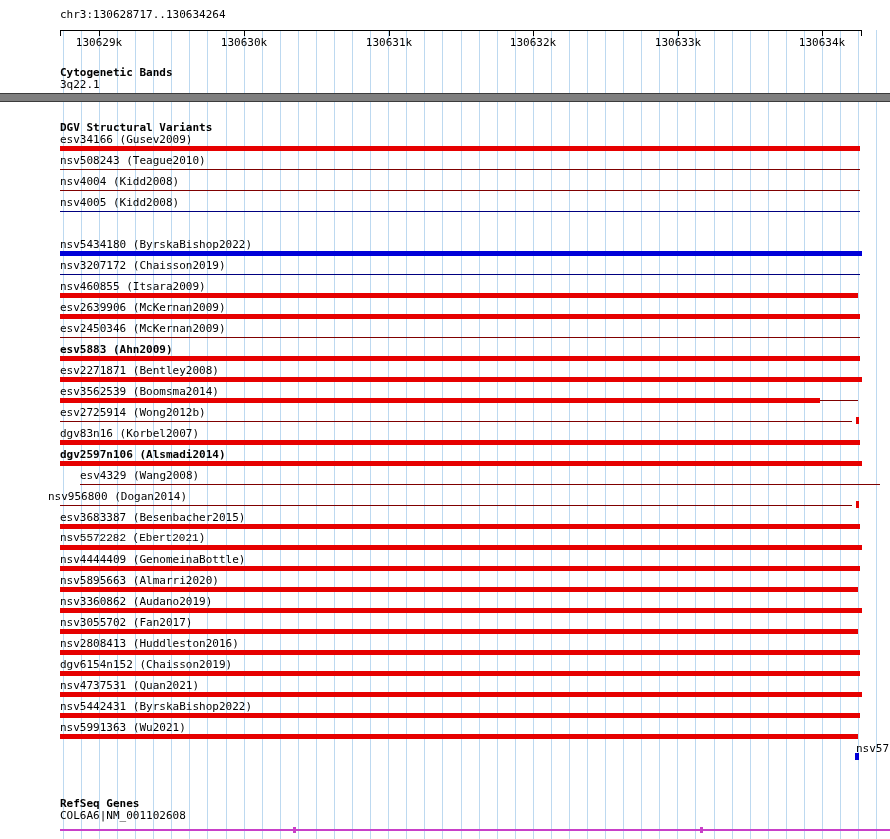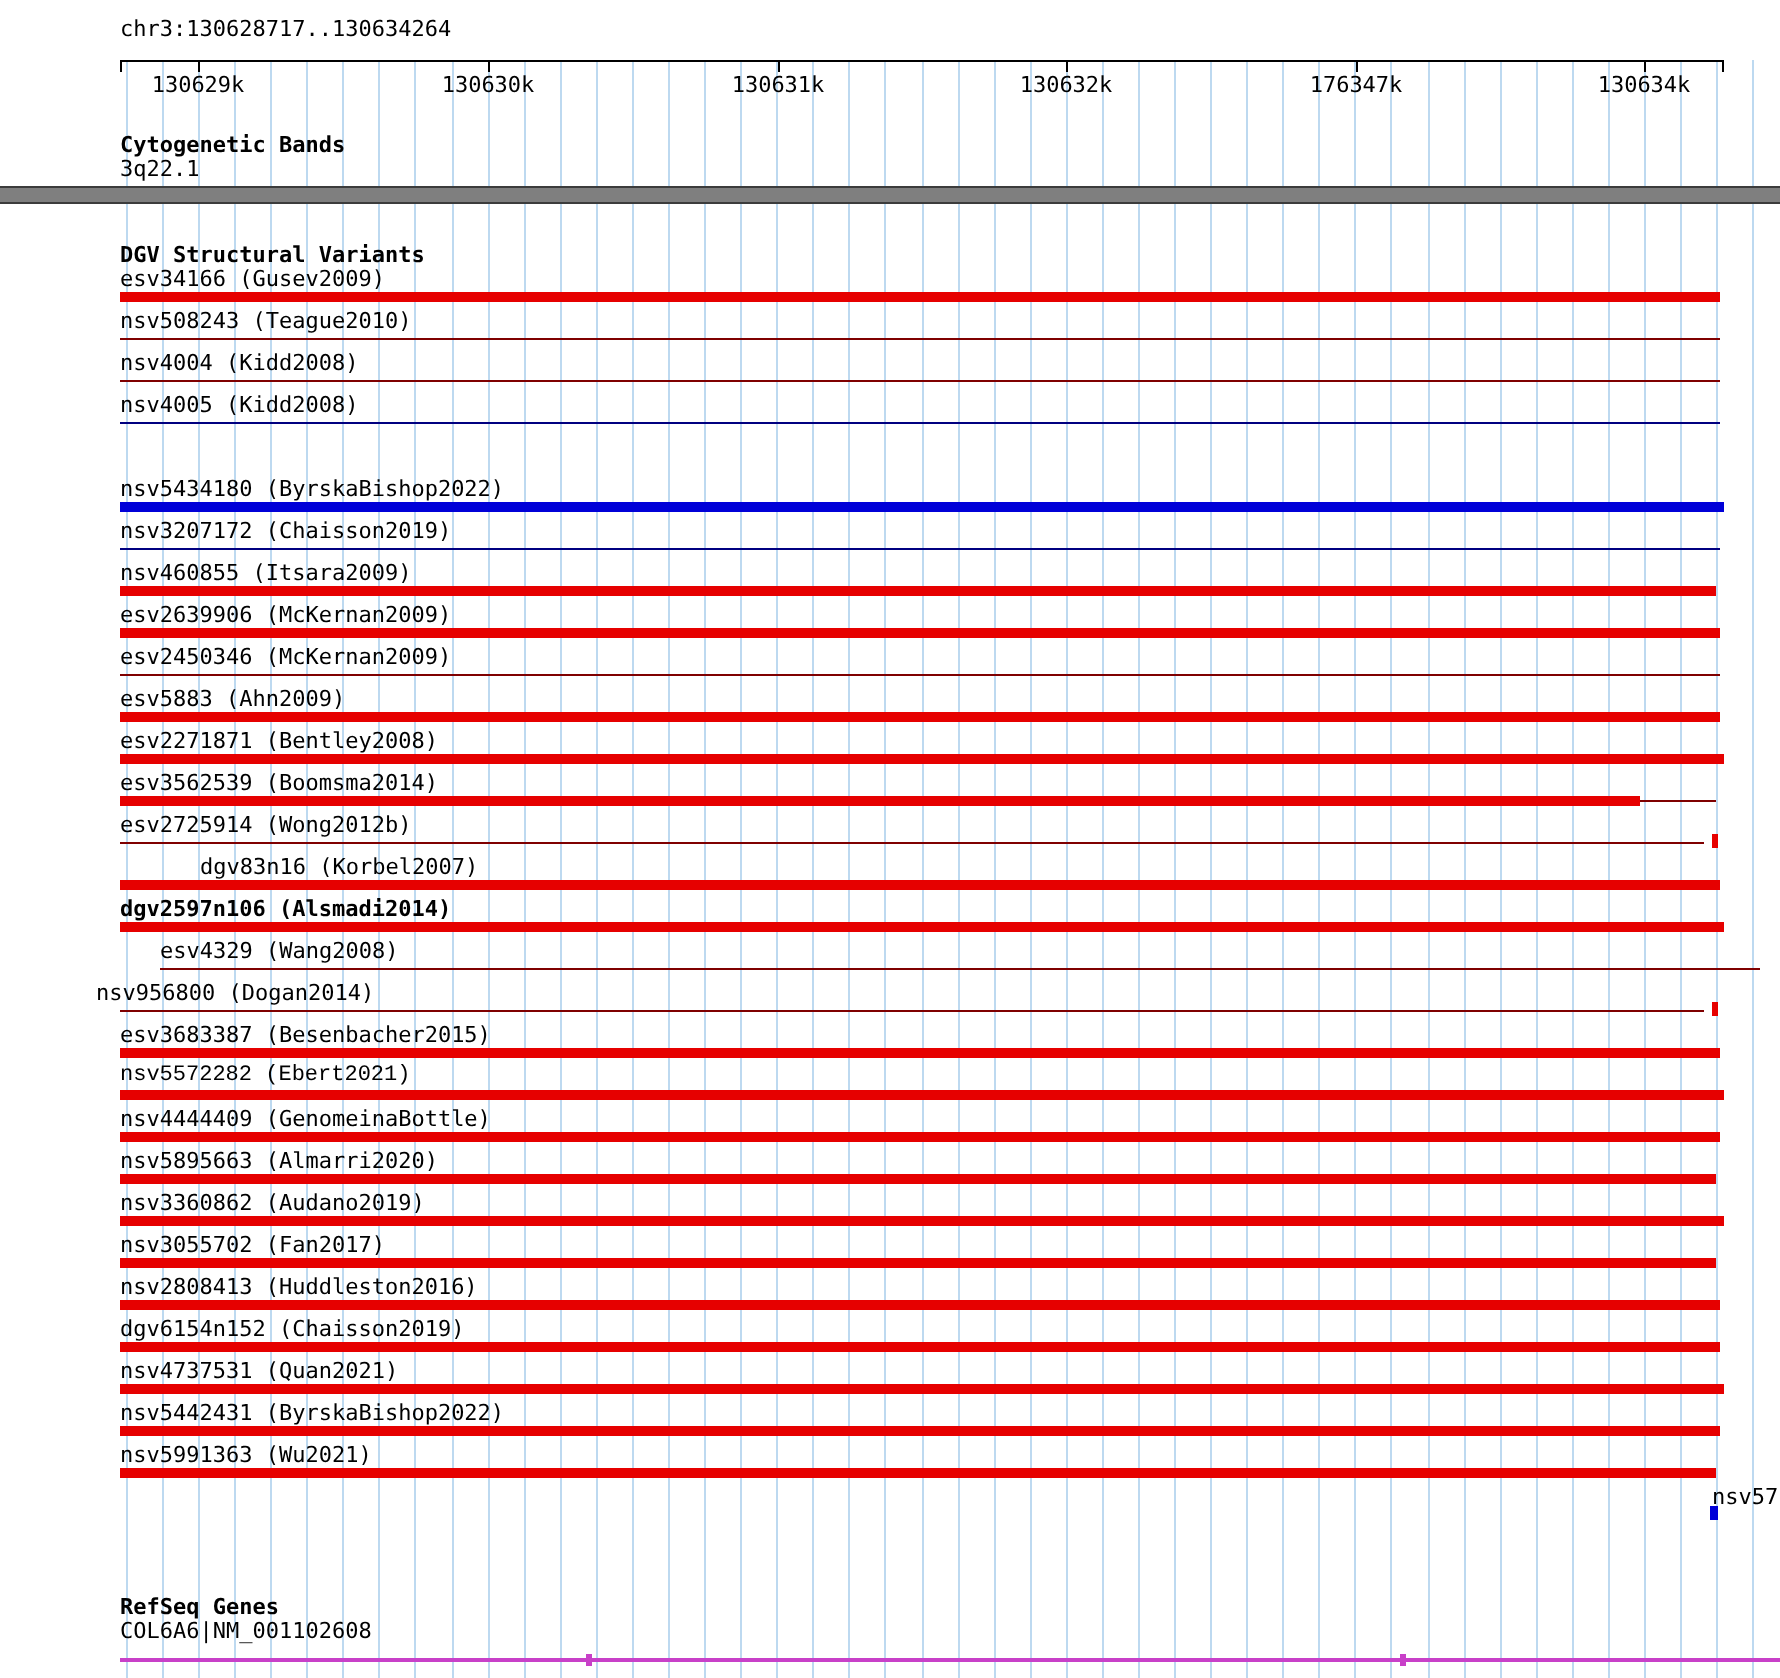--- a/index.html
+++ b/index.html
@@ -92,21 +92,21 @@
     <div class="tick" style="left:861px; top:31px;"></div>
   <div class="tick" style="left: 99px; top: 31px;"></div>
       <div class="tick-label" style="left: 99px; top: 36px;">130629k</div>
       <div class="tick" style="left: 244px; top: 31px;"></div>
       <div class="tick-label" style="left: 244px; top: 36px;">130630k</div>
       <div class="tick" style="left: 389px; top: 31px;"></div>
       <div class="tick-label" style="left: 389px; top: 36px;">130631k</div>
       <div class="tick" style="left: 533px; top: 31px;"></div>
       <div class="tick-label" style="left: 533px; top: 36px;">130632k</div>
       <div class="tick" style="left: 678px; top: 31px;"></div>
-      <div class="tick-label" style="left: 678px; top: 36px;">176347k</div>
+      <div class="tick-label" style="left: 678px; top: 36px;">130633k</div>
       <div class="tick" style="left: 822px; top: 31px;"></div>
       <div class="tick-label" style="left: 822px; top: 36px;">130634k</div>
     </div>
 
   <div class="abs bold nowrap" style="left:60px; top:66px;">Cytogenetic Bands</div>
   <div class="abs nowrap" style="left:60px; top:78px;">3q22.1</div>
   <div class="cytoband" style="top: 93px; background: rgb(127, 127, 127); border-top: 1px solid rgb(60, 60, 60); border-bottom: 1px solid rgb(60, 60, 60);"></div>
 
   <div class="abs bold nowrap" style="left:60px; top:121px;">DGV Structural Variants</div>
   <div class="abs" style="left:0; top:133px; width:890px; height:630px;">
@@ -139,40 +139,40 @@
         <div class="seg" style="top: 13px; height: 5px; left: 60px; width: 798px; background: rgb(230, 0, 0);"></div>
       </div>
       <div class="track-row" style="top: 168px;">
         <div class="track-label" style="left: 60px;">esv2639906 (McKernan2009)</div>
         <div class="seg" style="top: 13px; height: 5px; left: 60px; width: 800px; background: rgb(230, 0, 0);"></div>
       </div>
       <div class="track-row" style="top: 189px;">
         <div class="track-label" style="left: 60px;">esv2450346 (McKernan2009)</div>
         <div class="seg" style="top: 15px; height: 1px; left: 60px; width: 800px; background: rgb(127, 0, 0);"></div>
       </div>
-      <div class="track-row" style="top: 210px;">
+      <div class="track-row" style="top: 210px; font-weight: bold;">
         <div class="track-label" style="left: 60px;">esv5883 (Ahn2009)</div>
         <div class="seg" style="top: 13px; height: 5px; left: 60px; width: 800px; background: rgb(230, 0, 0);"></div>
       </div>
       <div class="track-row" style="top: 231px;">
         <div class="track-label" style="left: 60px;">esv2271871 (Bentley2008)</div>
         <div class="seg" style="top: 13px; height: 5px; left: 60px; width: 802px; background: rgb(230, 0, 0);"></div>
       </div>
       <div class="track-row" style="top: 252px;">
         <div class="track-label" style="left: 60px;">esv3562539 (Boomsma2014)</div>
         <div class="seg" style="top: 13px; height: 5px; left: 60px; width: 760px; background: rgb(230, 0, 0);"></div>
         <div class="seg" style="top: 15px; height: 1px; left: 820px; width: 38px; background: rgb(127, 0, 0);"></div>
       </div>
       <div class="track-row" style="top: 273px;">
         <div class="track-label" style="left: 60px;">esv2725914 (Wong2012b)</div>
         <div class="seg" style="top: 15px; height: 1px; left: 60px; width: 792px; background: rgb(127, 0, 0);"></div>
         <div class="seg" style="top: 11px; height: 7px; left: 856px; width: 3px; background: rgb(230, 0, 0);"></div>
       </div>
       <div class="track-row" style="top: 294px;">
-        <div class="track-label" style="left: 60px; margin-left: 40px;">dgv83n16 (Korbel2007)</div>
+        <div class="track-label" style="left: 60px;">dgv83n16 (Korbel2007)</div>
         <div class="seg" style="top: 13px; height: 5px; left: 60px; width: 800px; background: rgb(230, 0, 0);"></div>
       </div>
       <div class="track-row" style="top: 315px;">
         <div class="track-label" style="left: 60px; font-weight: bold;">dgv2597n106 (Alsmadi2014)</div>
         <div class="seg" style="top: 13px; height: 5px; left: 60px; width: 802px; background: rgb(230, 0, 0);"></div>
       </div>
       <div class="track-row" style="top: 336px; margin-left: 20px;">
         <div class="track-label" style="left: 60px;">esv4329 (Wang2008)</div>
         <div class="seg" style="top: 15px; height: 1px; left: 60px; width: 800px; background: rgb(127, 0, 0);"></div>
       </div>

